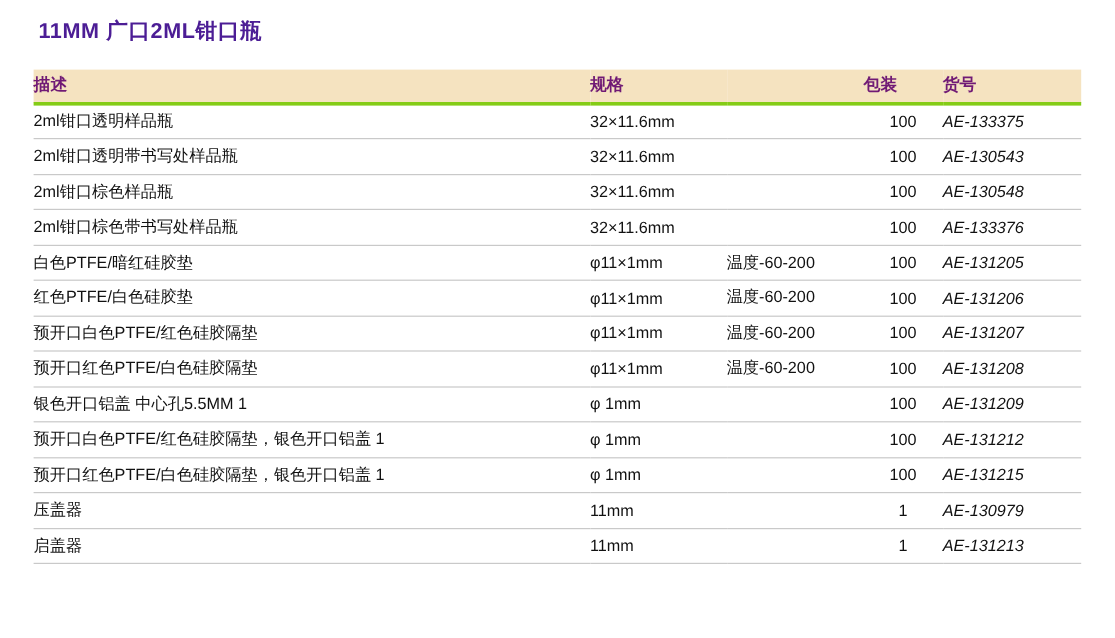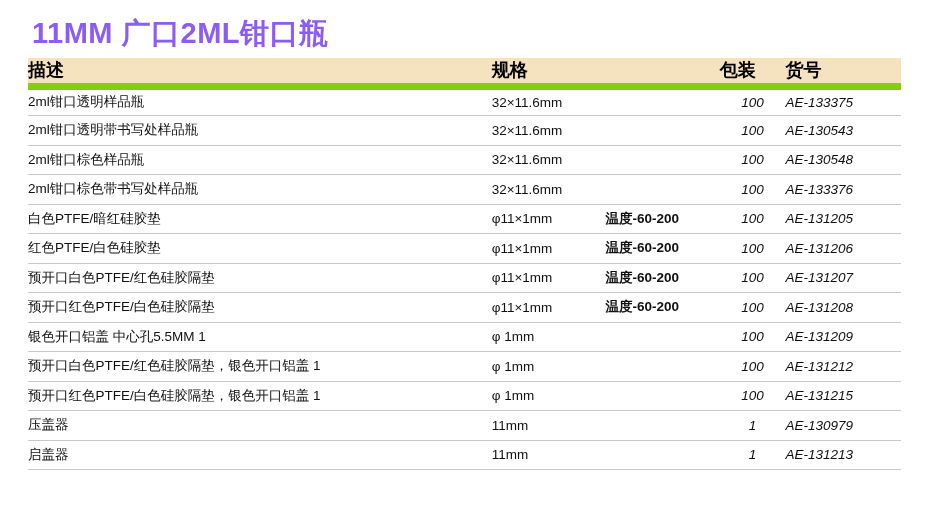--- a/index.html
+++ b/index.html
@@ -18,23 +18,23 @@
   .page {
     position: absolute;
     left: 0; top: 0;
     width: 929px;
     height: 532px;
   }
   .title {
     position: absolute;
     left: 32px;
     top: 14px;
-    font-size: 29px;
+    font-size: 18px;
     font-weight: bold;
-    color: #8b5cf6;
+    color: #4c1d95;
     letter-spacing: 0.5px;
     white-space: nowrap;
   }
   table.spec {
     position: absolute;
     left: 28px;
     top: 58px;
     width: 873px;
     border-collapse: collapse;
     font-size: 13.5px;
@@ -42,48 +42,48 @@
   table.spec th, table.spec td {
     padding: 0;
     vertical-align: middle;
   }
   thead tr {
     background: #f5e3c0;
     height: 28px;
   }
   thead th {
     font-weight: bold;
-    font-size: 18px;
+    font-size: 14px;
     text-align: left;
-    color: #000000;
+    color: #701a75;
     padding-left: 6px;
   }
   tbody tr {
     height: 29.5px;
     border-bottom: 1px solid #c9c9c9;
   }
   tbody tr:first-child {
-    border-top: 7px solid #84cc16;
+    border-top: 3px solid #84cc16;
   }
   tbody td {
     padding-left: 6px;
     white-space: nowrap;
   }
   .col-desc { width: 480px; }
   .col-spec { width: 118px; }
   .col-temp { width: 118px; }
   .col-pack { width: 70px; }
   .col-code { width: 120px; }
-  td.pack { text-align: center; padding-left: 0; font-style: italic; }
+  td.pack { text-align: center; padding-left: 0; }
   th.pack-h { text-align: left; padding-left: 0; }
   td.code { padding-left: 8px; font-style: italic; }
   th.code-h { padding-left: 8px; margin-left: 20px; }
   td.spec-c { padding-left: 8px; }
   th.spec-h { padding-left: 8px; }
-  td.temp { padding-left: 8px; font-weight: bold; }
+  td.temp { padding-left: 8px; }
 </style>
 </head>
 <body>
 
 <div class="page">
 
   <div class="title">11MM 广口2ML钳口瓶</div>
 
   <table class="spec">
     <colgroup>

